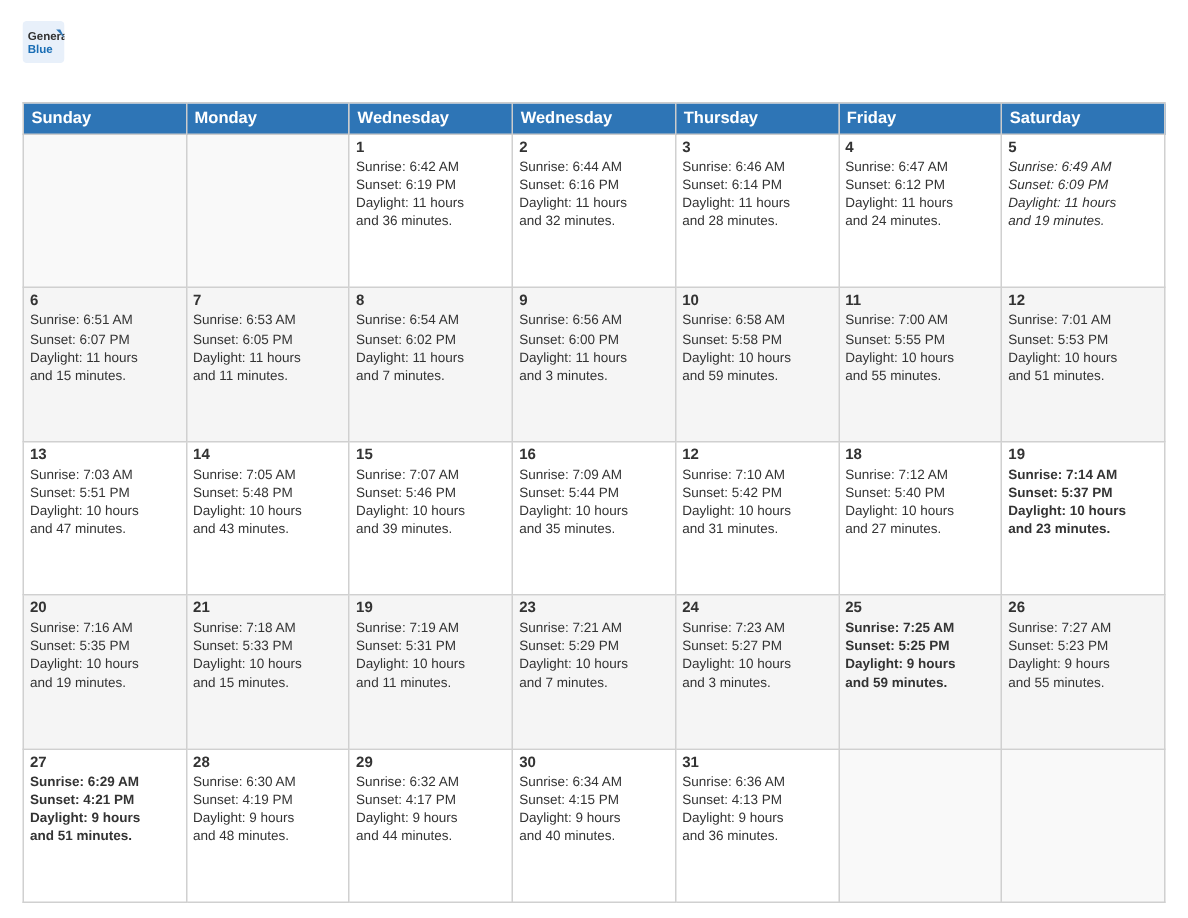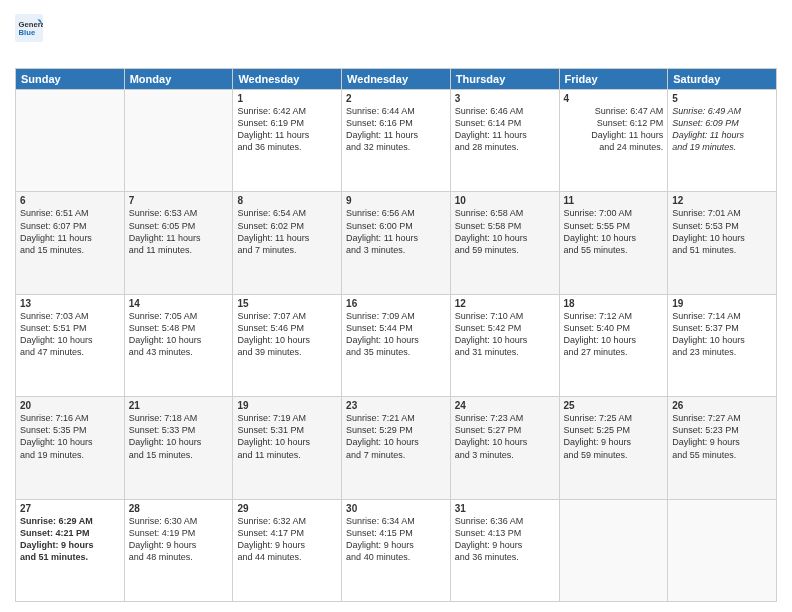--- a/index.html
+++ b/index.html
@@ -143,21 +143,21 @@
           </td>
           <td>
             <span class="day-num">3</span>
             <div class="cell-content" style="white-space: pre-line;">Sunrise: 6:46 AM
 Sunset: 6:14 PM
 Daylight: 11 hours
 and 28 minutes.</div>
           </td>
           <td>
             <span class="day-num">4</span>
-            <div class="cell-content" style="white-space: pre-line; text-align: right;">Sunrise: 6:47 AM
+            <div class="cell-content" style="white-space: pre-line;">Sunrise: 6:47 AM
 Sunset: 6:12 PM
 Daylight: 11 hours
 and 24 minutes.</div>
           </td>
           <td>
             <span class="day-num">5</span>
             <div class="cell-content" style="white-space: pre-line; font-style: italic;">Sunrise: 6:49 AM
 Sunset: 6:09 PM
 Daylight: 11 hours
 and 19 minutes.</div>
@@ -252,21 +252,21 @@
           </td>
           <td>
             <span class="day-num">18</span>
             <div class="cell-content" style="white-space: pre-line;">Sunrise: 7:12 AM
 Sunset: 5:40 PM
 Daylight: 10 hours
 and 27 minutes.</div>
           </td>
           <td>
             <span class="day-num">19</span>
-            <div class="cell-content" style="white-space: pre-line;">Sunrise: 7:14 AM
+            <div class="cell-content" style="white-space: pre-line; font-weight: bold;">Sunrise: 7:14 AM
 Sunset: 5:37 PM
 Daylight: 10 hours
 and 23 minutes.</div>
           </td>
         </tr>
         <tr>
           <td>
             <span class="day-num">20</span>
             <div class="cell-content" style="white-space: pre-line;">Sunrise: 7:16 AM
 Sunset: 5:35 PM
@@ -296,21 +296,21 @@
           </td>
           <td>
             <span class="day-num">24</span>
             <div class="cell-content" style="white-space: pre-line;">Sunrise: 7:23 AM
 Sunset: 5:27 PM
 Daylight: 10 hours
 and 3 minutes.</div>
           </td>
           <td>
             <span class="day-num">25</span>
-            <div class="cell-content" style="white-space: pre-line;">Sunrise: 7:25 AM
+            <div class="cell-content" style="white-space: pre-line; font-weight: bold;">Sunrise: 7:25 AM
 Sunset: 5:25 PM
 Daylight: 9 hours
 and 59 minutes.</div>
           </td>
           <td>
             <span class="day-num">26</span>
             <div class="cell-content" style="white-space: pre-line;">Sunrise: 7:27 AM
 Sunset: 5:23 PM
 Daylight: 9 hours
 and 55 minutes.</div>

